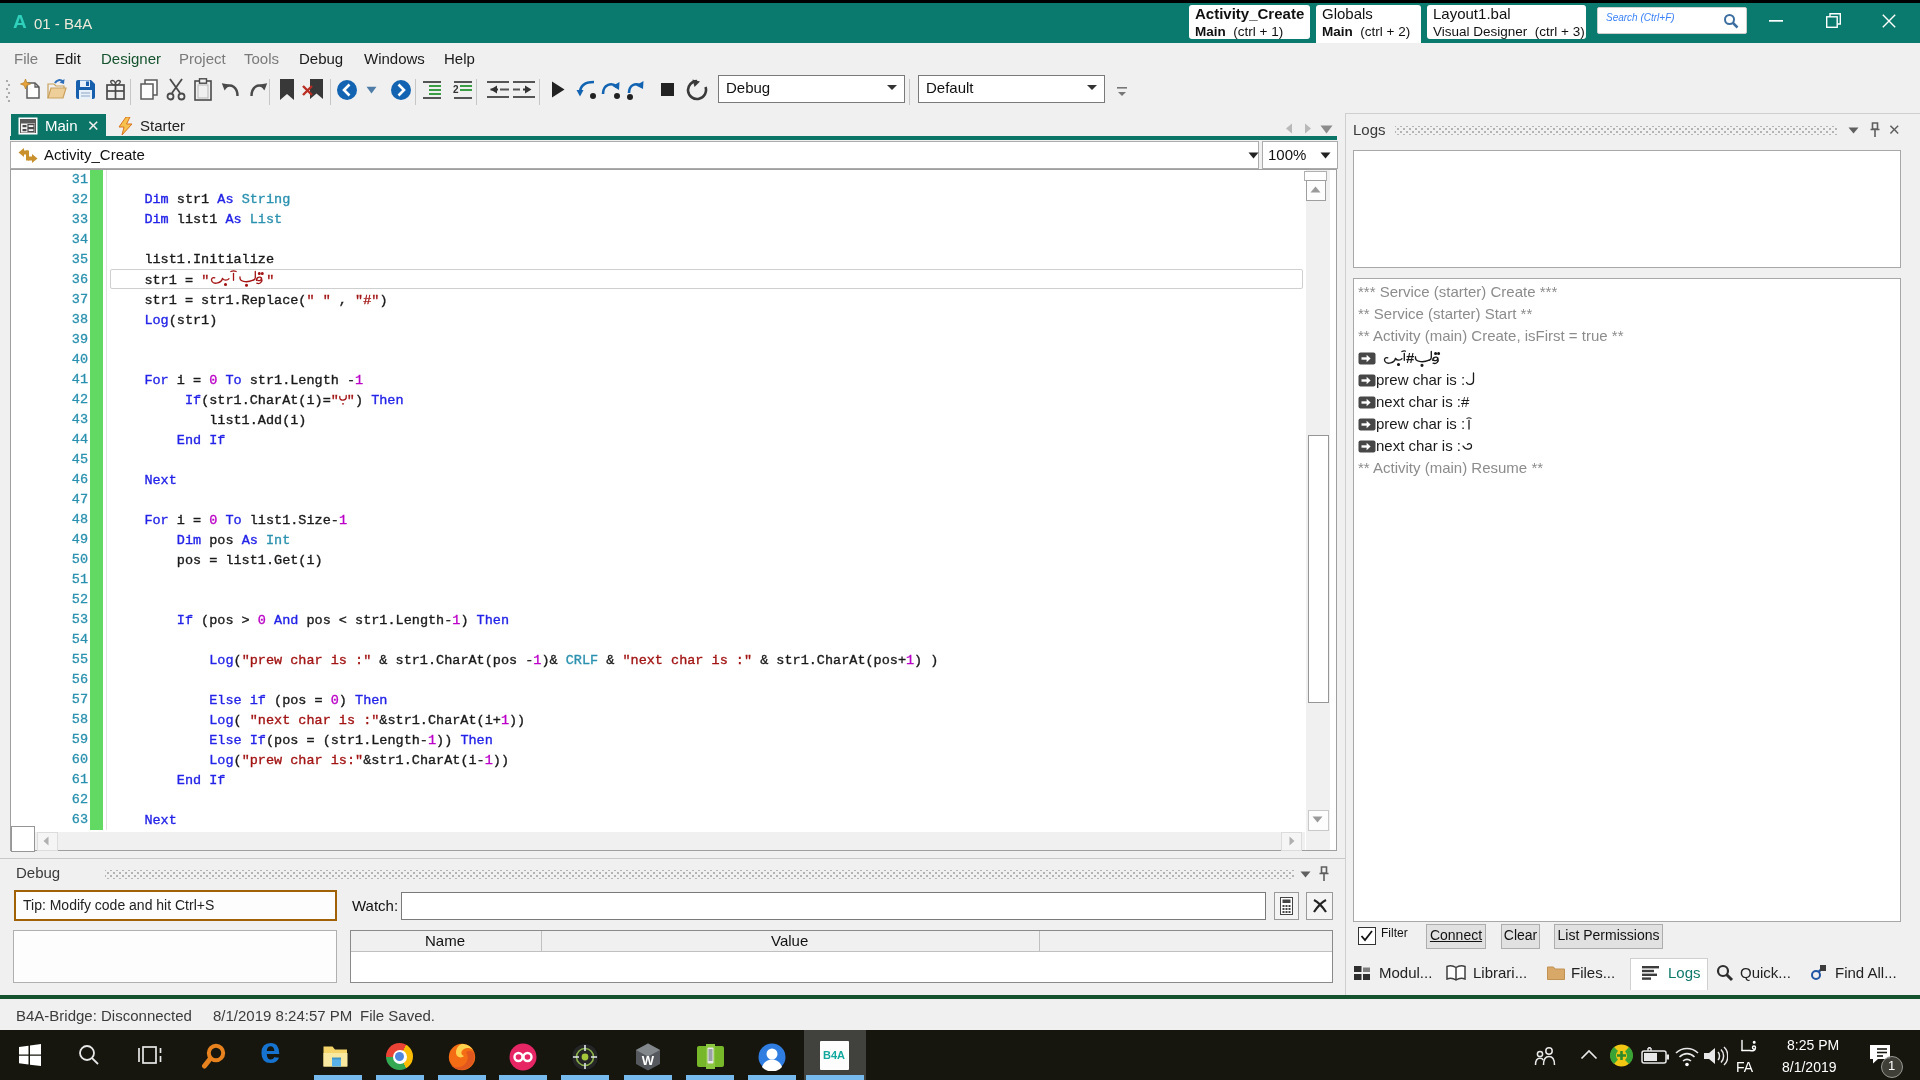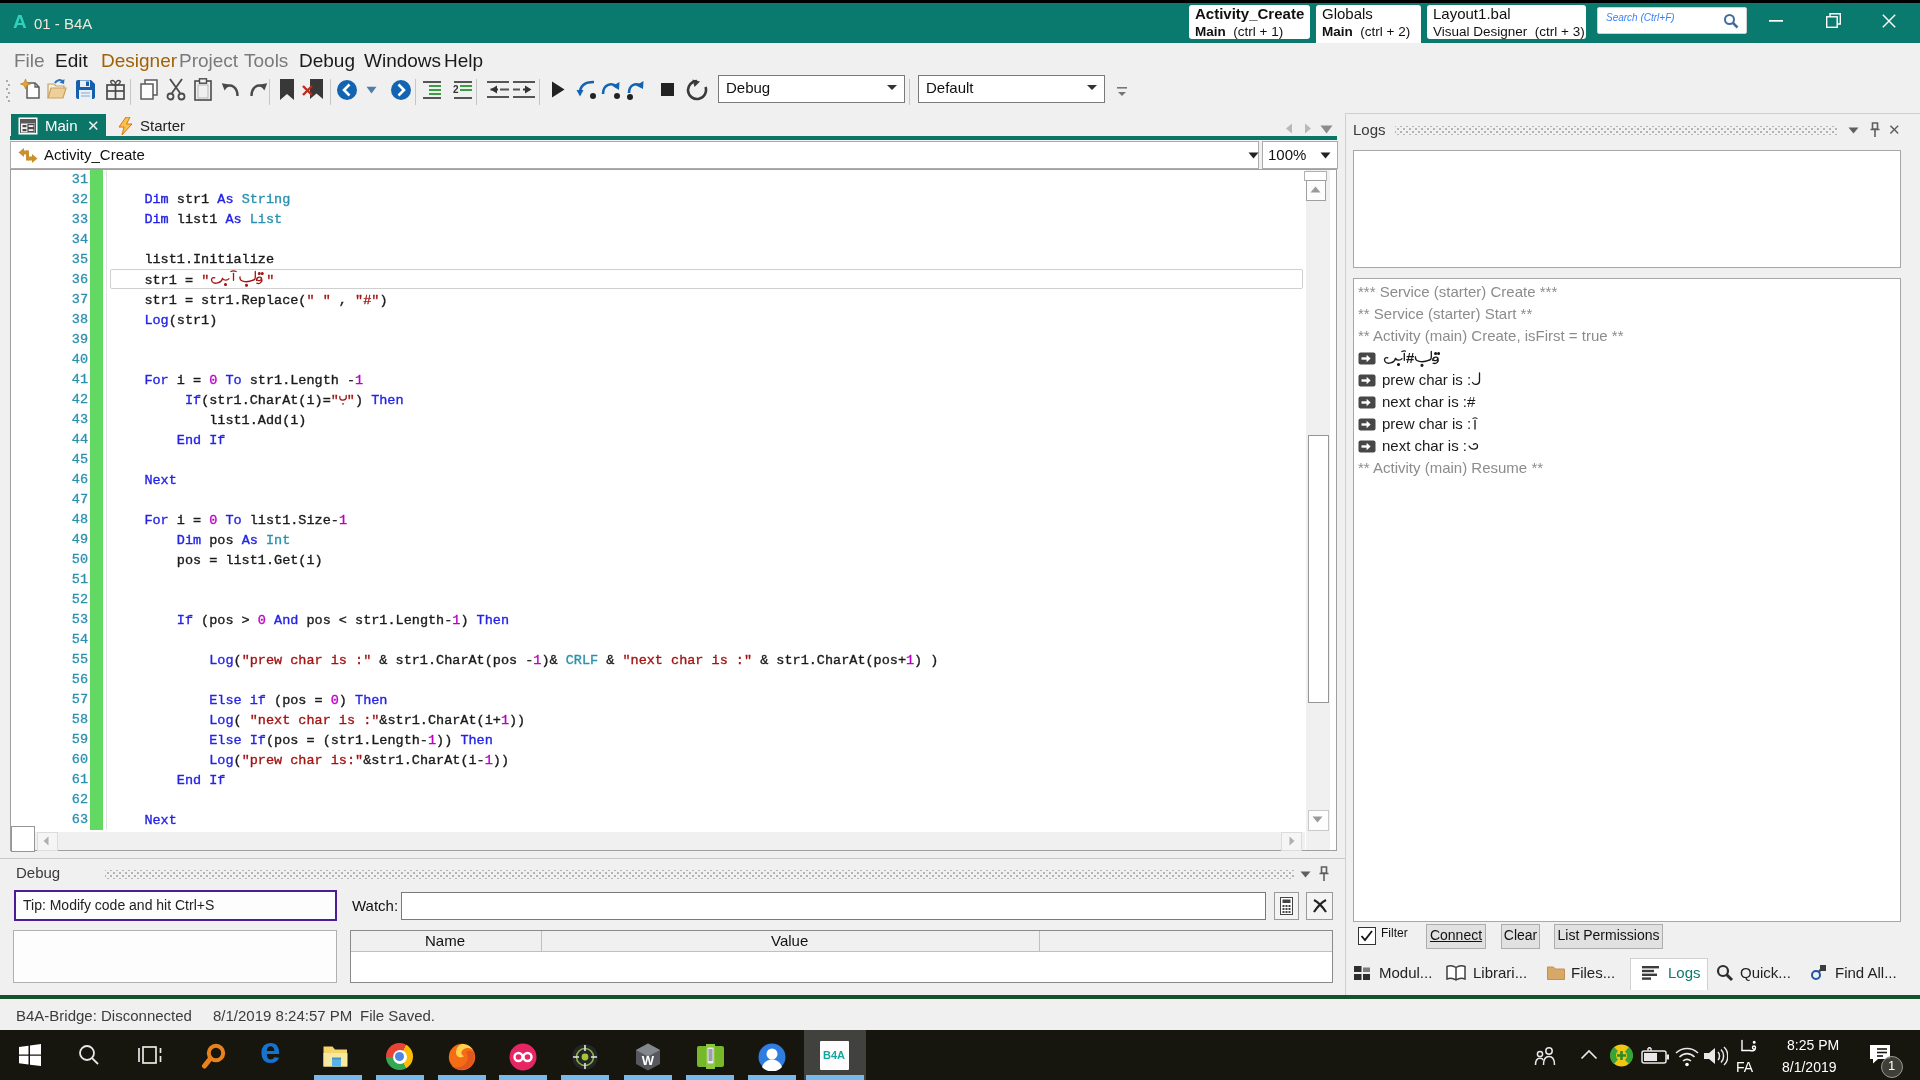--- a/index.html
+++ b/index.html
@@ -9,21 +9,21 @@
   #titlebar{left:0;top:3px;width:1920px;height:40px;background:#097a6d;}
   #titlebar .logo{left:13px;top:8px;font-weight:bold;font-size:19px;color:#2fd0bc;}
   #titlebar .wtitle{left:34px;top:12px;font-size:15px;color:#efe9da;}
   .tbox{background:#fff;border-radius:3px;color:#111;padding:1px 0 0 6px;line-height:16.5px;font-size:13.5px;white-space:nowrap;overflow:hidden;box-sizing:border-box;}
   #tb1{left:1189px;top:5px;width:121px;height:34px;}
   #tb2{left:1316px;top:5px;width:105px;height:42px;}
   #tb3{left:1427px;top:5px;width:159px;height:34px;}
   #searchbox{left:1597px;top:7px;width:150px;height:27px;background:#fff;border-radius:2px;border:1px solid #cfcfcf;box-sizing:border-box;}
   #searchbox .ph{position:absolute;left:8px;top:4px;font-style:italic;color:#3b82f6;font-size:10px;}
   
-  #menubar{left:0;top:43px;width:1920px;height:32px;background:#f0f0f0;font-size:19px;}
+  #menubar{left:0;top:43px;width:1920px;height:32px;background:#f0f0f0;font-size:15px;}
   #menubar span{position:absolute;top:7px;}
   
   #toolbar{left:0;top:75px;width:1920px;height:38px;background:#f0f0f0;}
   .tsep{position:absolute;top:4px;width:1px;height:26px;background:#c6c6c6;}
   .combo{position:absolute;background:#fff;border:1px solid #7a7a7a;font-size:15px;color:#111;}
   .combo .ctext{position:absolute;left:7px;top:3px;}
   .combo .carrow{position:absolute;right:7px;top:9px;width:0;height:0;border-left:5px solid transparent;border-right:5px solid transparent;border-top:5px solid #333;}
   
   #tabbar{left:0;top:113px;width:1920px;height:28px;}
   #maintab{left:11px;top:1px;width:95px;height:24px;background:#0b7668;}
@@ -54,30 +54,30 @@
   #hsb{left:11px;top:832px;width:1294px;height:18px;background:#f0f0f0;}
   #hsb .thumb{position:absolute;left:0px;top:-6px;width:22px;height:24px;background:#fff;border:1px solid #969696;}
   
   #logs-title{left:1353px;top:121px;font-size:15px;color:#3a3a3a;}
   #logs-filterbox{left:1353px;top:150px;width:548px;height:118px;background:#fff;border:1px solid #a8a8a8;box-sizing:border-box;}
   #logs-list{left:1353px;top:278px;width:548px;height:644px;background:#fff;border:1px solid #a8a8a8;box-sizing:border-box;font-size:15px;}
   .logline{position:absolute;left:4px;white-space:nowrap;}
   .loggray{color:#8c8c8c;}
   .logblack{color:#1a1a1a;}
   .lgi{vertical-align:-2px;}
-  .lgt{margin-left:6px;}
+  .lgt{}
   .dotted{background-image:radial-gradient(circle,#b4b4b4 0.95px,rgba(0,0,0,0) 1.25px),radial-gradient(circle,#b4b4b4 0.95px,rgba(0,0,0,0) 1.25px);background-size:6px 6px;background-position:0 0,3px 3px;}
   
   .wbtn{position:absolute;background:#e1e1e1;border:1px solid #adadad;font-size:14px;white-space:nowrap;color:#111;text-align:center;box-sizing:border-box;padding-top:2px;}
   
   .btab{position:absolute;font-size:15px;color:#222;}
   
   #debug-border{left:0;top:858px;width:1345px;height:1px;background:#c8c8c8;}
   #debug-title{left:16px;top:864px;font-size:15px;color:#3a3a3a;}
-  #tipbox{left:14px;top:890px;width:323px;height:31px;background:#fdfdfd;border:2px solid #4c1d95;box-sizing:border-box;}
+  #tipbox{left:14px;top:890px;width:323px;height:31px;background:#fdfdfd;border:2px solid #a16207;box-sizing:border-box;}
   #tipbox .txt{position:absolute;left:7px;top:5px;font-size:14px;color:#222;}
   #watchlbl{left:352px;top:897px;font-size:15px;color:#111;}
   #watchinput{left:401px;top:892px;width:865px;height:28px;background:#fff;border:1px solid #7a7a7a;box-sizing:border-box;}
   #calcbtn{left:1274px;top:892px;width:25px;height:28px;background:#f4f4f4;border:1px solid #9a9a9a;box-sizing:border-box;}
   #xbtn{left:1306px;top:892px;width:27px;height:28px;background:#f4f4f4;border:1px solid #9a9a9a;box-sizing:border-box;}
   #leftbox{left:13px;top:930px;width:324px;height:53px;background:#fdfdfd;border:1px solid #b0b0b0;box-sizing:border-box;}
   #wtable{left:350px;top:930px;width:983px;height:53px;background:#fff;border:1px solid #8a8a8a;box-sizing:border-box;}
   #wtable .hdr{position:absolute;left:0;top:0;width:100%;height:20px;background:#f0f0f0;border-bottom:1px solid #c0c0c0;}
   #wtable .c1{position:absolute;left:190px;top:0px;width:1px;height:20px;background:#c0c0c0;}
   #wtable .c2{position:absolute;left:688px;top:0px;width:1px;height:20px;background:#c0c0c0;}
@@ -112,21 +112,21 @@
 <svg class="abs" style="left:1826px;top:13px" width="15" height="15" viewBox="0 0 15 15">
     <rect x="0.7" y="3.8" width="10.5" height="10.5" fill="none" stroke="#fff" stroke-width="1.4"></rect>
     <path d="M4 3.8 V0.7 H14.3 V11 H11.4" fill="none" stroke="#fff" stroke-width="1.4"></path>
   </svg>
 <svg class="abs" style="left:1882px;top:14px" width="14" height="14" viewBox="0 0 14 14">
     <path d="M0.8 0.8 L13.2 13.2 M13.2 0.8 L0.8 13.2" stroke="#fff" stroke-width="1.4"></path>
   </svg>
 <div class="abs" id="menubar">
   <span style="left:14px;color:#7a7a7a;">File</span>
   <span style="left:55px;color:#1a1a1a;">Edit</span>
-  <span style="left:101px;color:#a16207;">Designer</span>
+  <span style="left:101px;color:#14532d;">Designer</span>
   <span style="left:179px;color:#7a7a7a;">Project</span>
   <span style="left:244px;color:#7a7a7a;">Tools</span>
   <span style="left:299px;color:#1a1a1a;">Debug</span>
   <span style="left:364px;color:#1a1a1a;">Windows</span>
   <span style="left:444px;color:#1a1a1a;">Help</span>
 </div>
 <div class="abs" id="toolbar">
   <svg style="position:absolute;left:5px;top:3px" width="6" height="28" viewBox="0 0 6 28">
       <g fill="#9a9a9a">
         <circle cx="2" cy="3" r="1.1"></circle>

